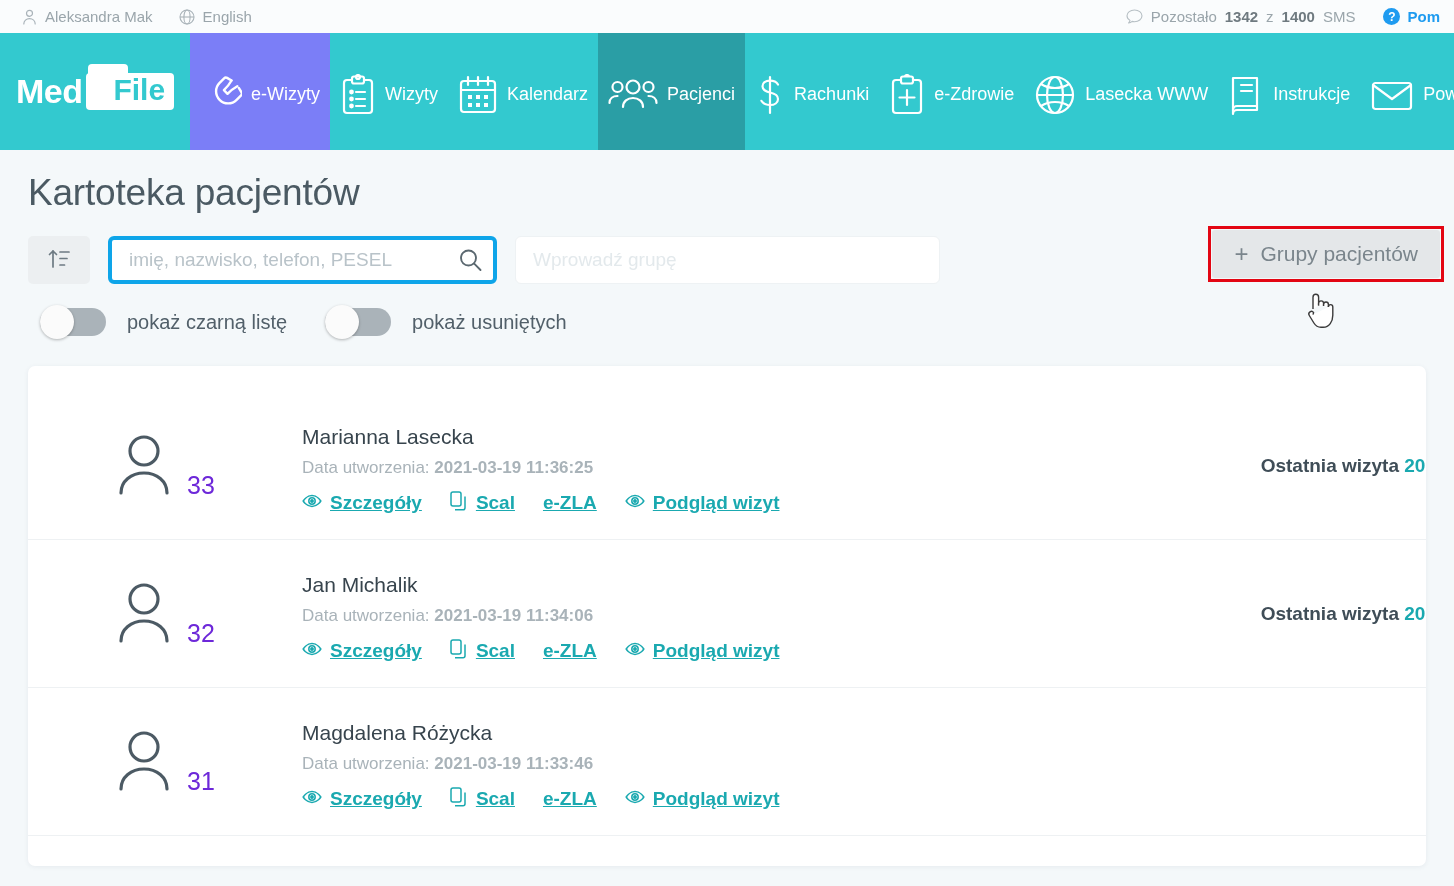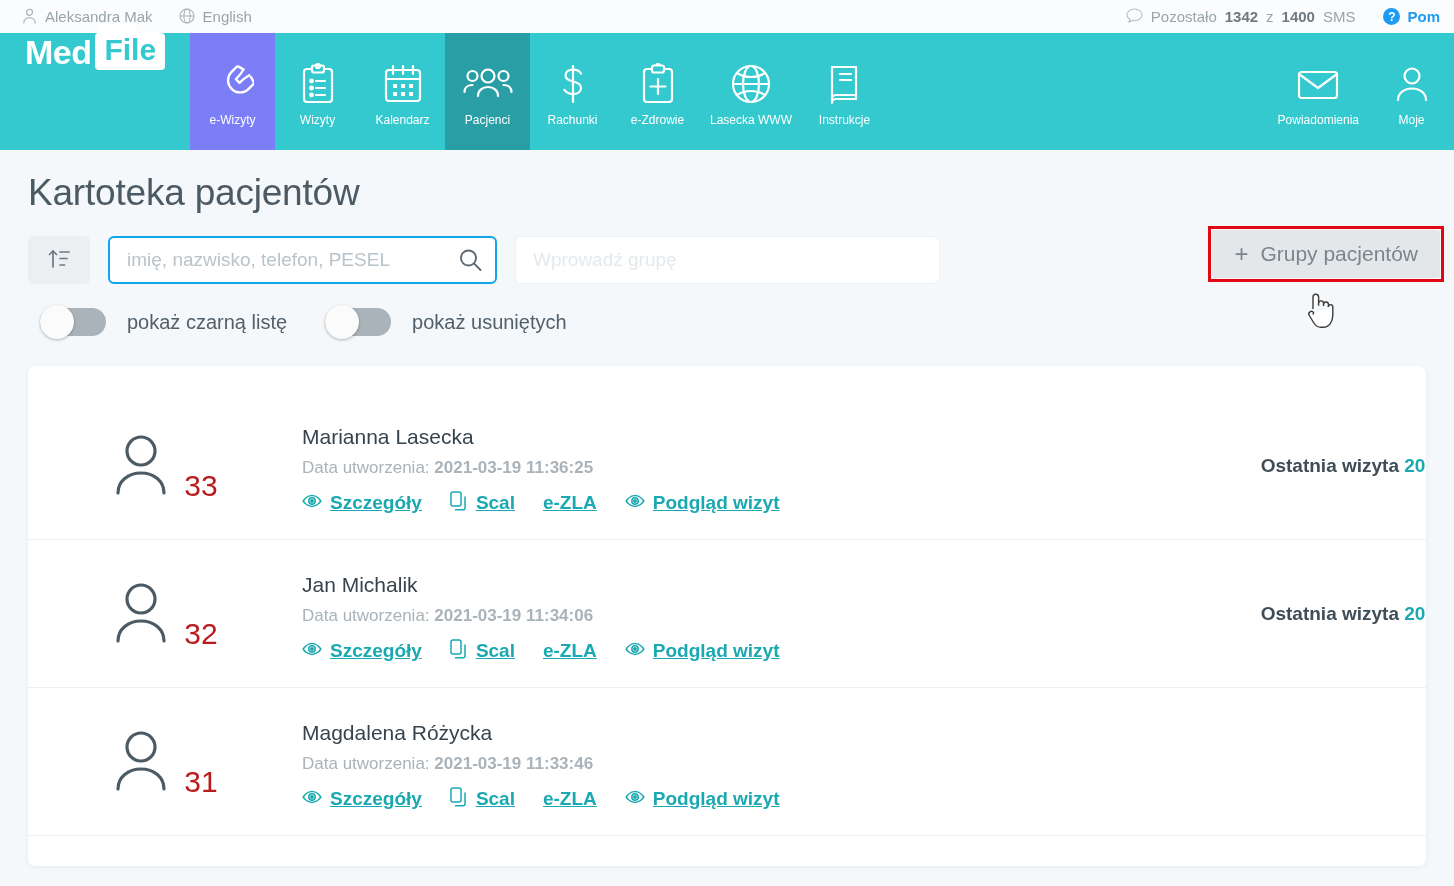--- a/index.html
+++ b/index.html
@@ -15,21 +15,21 @@
     height: 33px;
     background: #fafcfd;
     display: flex;
     align-items: center;
     padding: 0 14px 0 22px;
     font-size: 15px;
     color: #9aa5ab;
     position: relative;
   }
   .topbar-left { display: flex; align-items: center; gap: 26px; }
-  .tb-item { display: flex; align-items: flex-start; gap: 8px; white-space: nowrap; }
+  .tb-item { display: flex; align-items: center; gap: 8px; white-space: nowrap; }
   .topbar-right {
     margin-left: auto;
     display: flex;
     align-items: center;
     gap: 28px;
     white-space: nowrap;
   }
   .sms-text { color: #9aa5ab; }
   .sms-text b { color: #6f7a80; font-weight: bold; }
   .help-item { color: #1e9bf0; display: flex; align-items: center; gap: 7px; font-weight: bold; }
@@ -46,62 +46,62 @@
   .navbar {
     height: 117px;
     background: #33c9cf;
     display: flex;
     align-items: stretch;
     position: relative;
   }
   .brand {
     width: 190px;
     display: flex;
-    align-items: flex-start;
+    align-items: center;
     justify-content: center;
     flex: 0 0 190px;
   }
   .brand-med {
     color: #ffffff;
     font-size: 34px;
     font-weight: bold;
     letter-spacing: -0.5px;
     margin-right: 4px;
   }
   .brand-file-wrap { position: relative; }
   .brand-file {
     background: #ffffff;
     color: #33c9cf;
     font-size: 30px;
     font-weight: bold;
-    padding: 1px 9px 4px 9px;
+    padding: 1px 9px 4px 27px;
     border-radius: 4px;
     display: inline-block;
     line-height: 1.05;
     position: relative;
   }
   .brand-file::before {
     content: "";
     position: absolute;
     top: -9px; left: 2px;
     width: 40px; height: 11px;
     background: #ffffff;
     border-radius: 4px 4px 0 0;
   }
   .nav-item {
     flex: 0 0 auto;
     min-width: 85px;
     padding: 12px 10px 8px 10px;
     display: flex;
-    flex-direction: column;
+    flex-direction: row;
     align-items: center;
     justify-content: center;
     gap: 9px;
     color: #ffffff;
-    font-size: 12px;
+    font-size: 18px;
     white-space: nowrap;
     cursor: pointer;
   }
   .nav-item .nav-label { line-height: 1; }
   .nav-item.purple { background: #7b7ef7; }
   .nav-item.active { background: #2a9ea5; }
   .nav-spacer { flex: 1 1 auto; }
   .nav-ico { height: 44px; display: flex; align-items: flex-end; }
 
   
@@ -128,21 +128,21 @@
     border: none; border-radius: 5px;
     display: flex; align-items: center; justify-content: center;
     cursor: pointer;
   }
   .search-wrap {
     position: relative;
     width: 389px; height: 48px;
   }
   .search-input {
     width: 100%; height: 100%;
-    border: 2px solid #0ea5e9;
+    border: 4px solid #0ea5e9;
     border-radius: 6px;
     background: #fff;
     font-size: 19px;
     color: #55636b;
     padding: 0 52px 0 17px;
     outline: none;
     font-family: "Liberation Sans", sans-serif;
   }
   .search-input::placeholder { color: #b9c3c9; }
   .search-ico-btn {
@@ -237,21 +237,21 @@
   }
   .patient-row:first-child { padding-top: 46px; min-height: 174px; }
   .row-left {
     width: 274px;
     flex: 0 0 274px;
     display: flex;
     align-items: center;
     justify-content: center;
     gap: 14px;
   }
-  .row-id { font-size: 30px; color: #b91c1c; margin-top: 40px; }
+  .row-id { font-size: 25px; color: #6d28d9; margin-top: 40px; }
   .row-main { flex: 1 1 auto; margin-top: 9px; }
   .p-name {
     font-size: 21px;
     color: #37444d;
     margin-bottom: 9px;
   }
   .p-created {
     font-size: 17px;
     color: #a9b3b9;
     margin-bottom: 13px;

